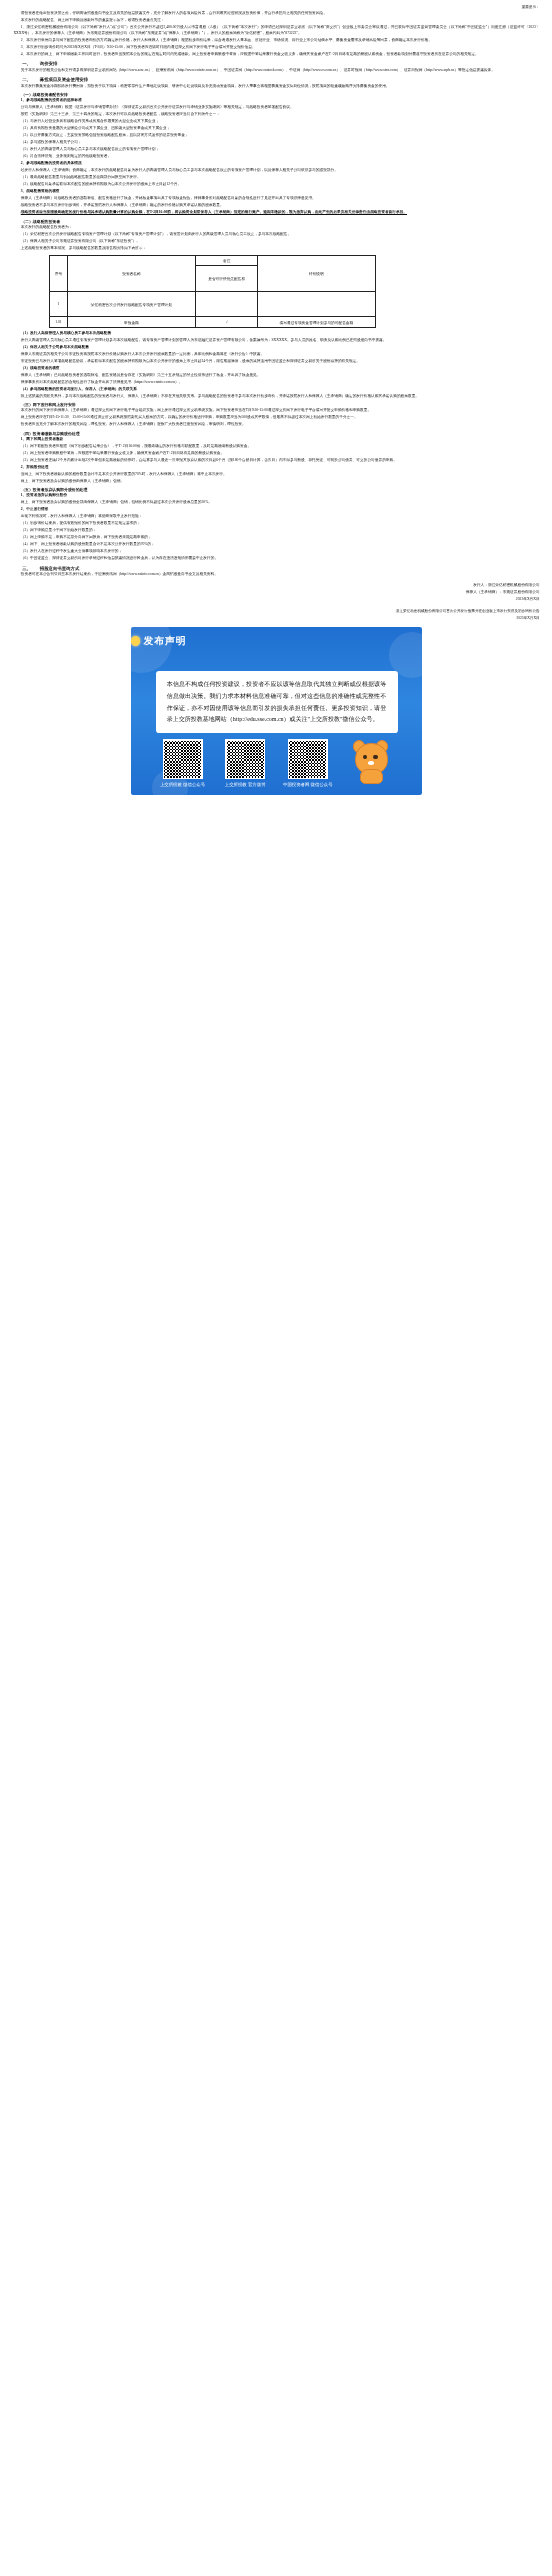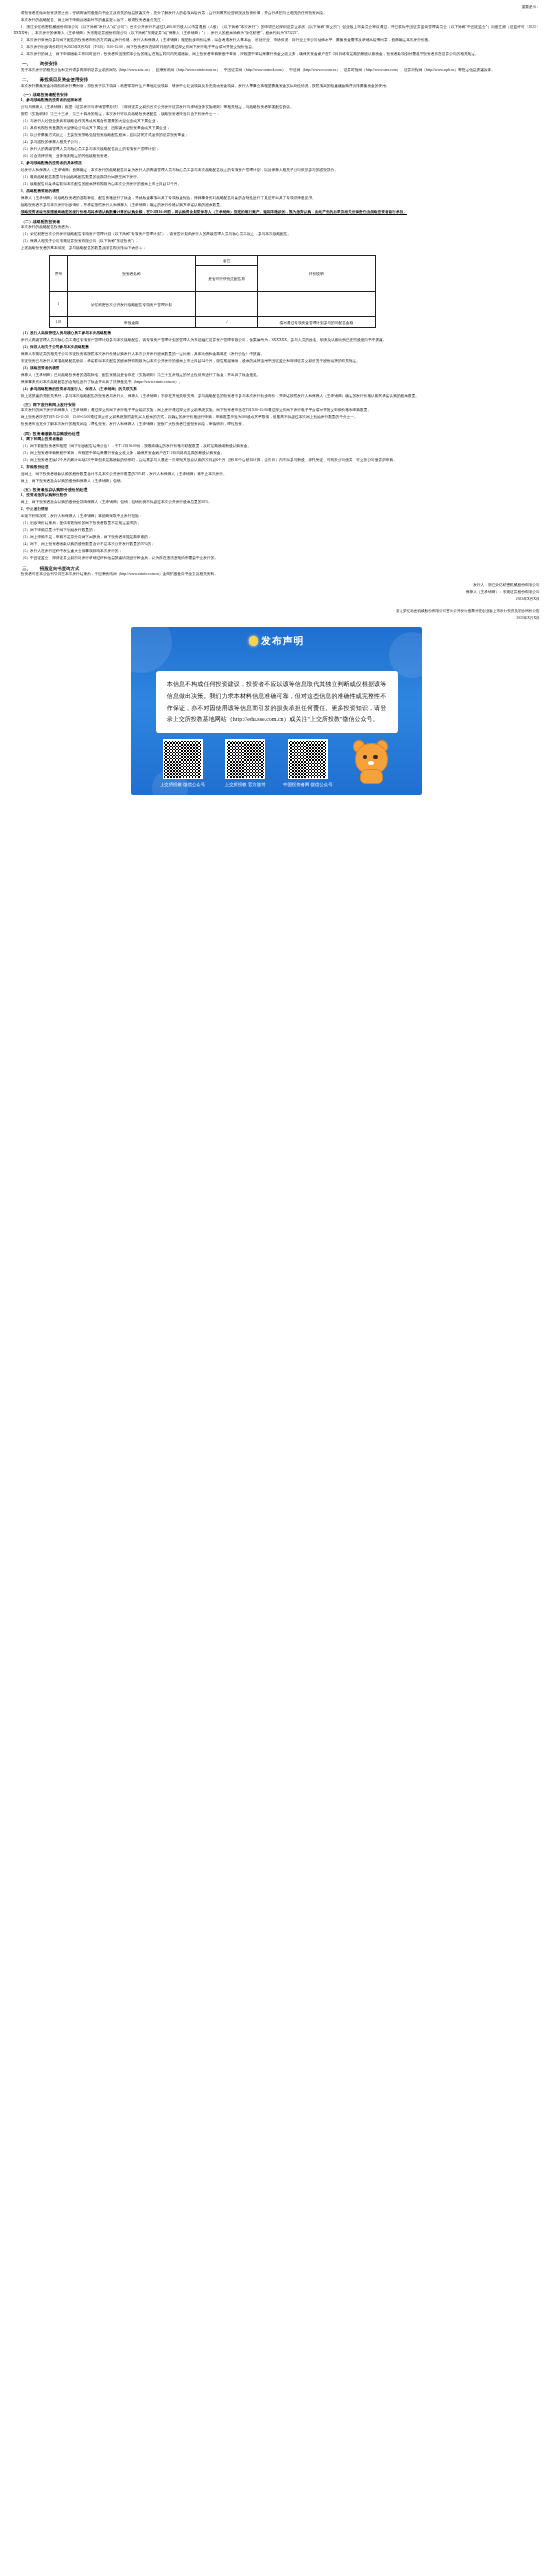--- a/index.html
+++ b/index.html
@@ -55,21 +55,21 @@
   }
   .poster-deco{
     position:absolute;
     border-radius:50%;
     background:rgba(255,255,255,0.10);
   }
   .d1{width:62px;height:62px;left:-20.6px;top:-15.5px;}
   .d2{width:46px;height:46px;right:-13px;top:5.2px;}
   .d3{width:36px;height:36px;left:20.6px;bottom:-10.3px;}
   .poster-title{
-    text-align:center;
+    text-align:left;
     color:#fff;
     font-family:"Liberation Sans",sans-serif;
     font-weight:bold;
     font-size:9.8px;
     letter-spacing:1px;
     position:relative;
     z-index:2;
     margin-bottom:23px;
   }
   .poster-title .bulb{

